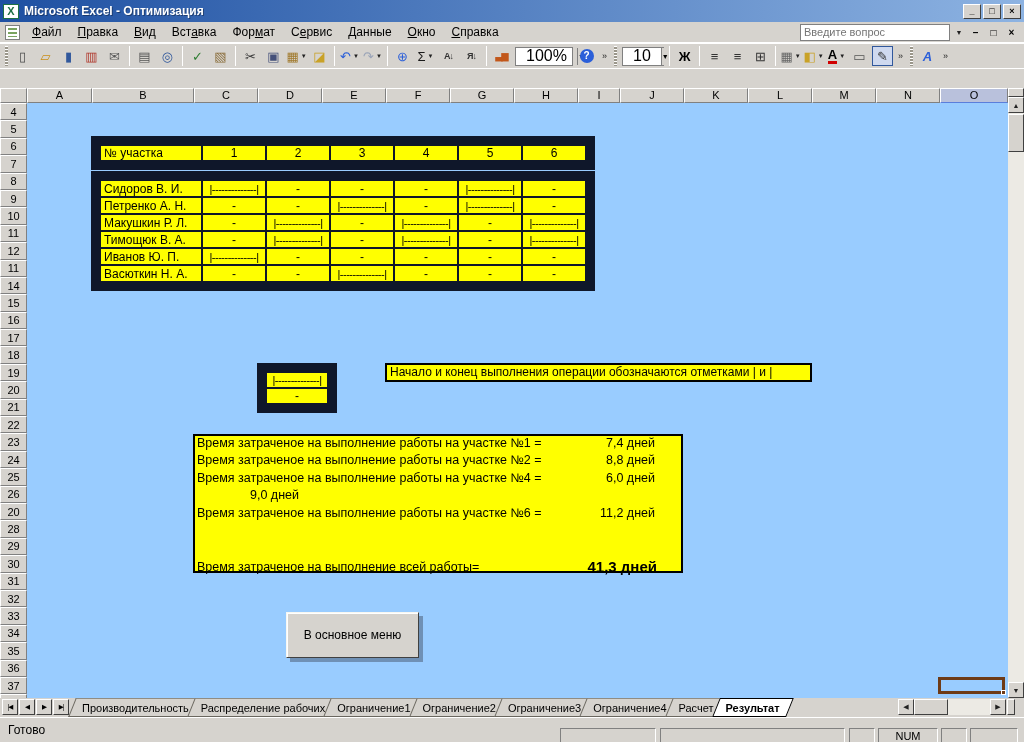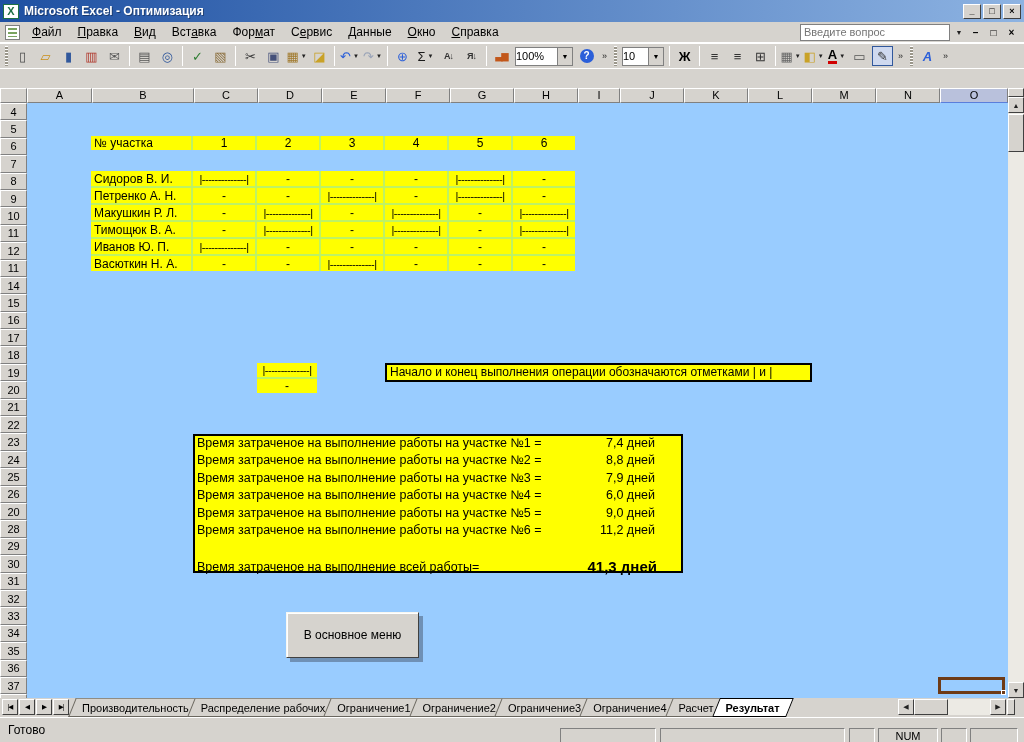--- a/index.html
+++ b/index.html
@@ -30,41 +30,41 @@
   .tb-btn .glyph{font-size:13px;line-height:1;}
   .tb-btn .glyph.small{font-size:9px;font-weight:bold;letter-spacing:-1px;}
   .tb-btn .glyph.circle{width:14px;height:14px;border-radius:50%;color:#fff;font-size:10px;font-weight:bold;display:flex;align-items:center;justify-content:center;}
   .tb-btn .glyph.uline{border-bottom:3px solid #d00000;font-weight:bold;}
   .tb-btn .dd{font-size:6px;margin-left:2px;color:#222;}
   .tb-btn.active{background:#cfd9ef;border:1px solid #31589c;}
   .tb-sep{width:1px;height:20px;background:#808080;border-right:1px solid #fff;margin:0 3px;flex:none;}
   .tb-grip{width:3px;height:20px;margin:0 3px;background:repeating-linear-gradient(180deg,#fff 0 1px,#9a968a 1px 3px);flex:none;}
   .tb-chev{width:13px;height:22px;display:flex;align-items:center;justify-content:center;font-size:9px;color:#222;flex:none;}
   .tb-combo{height:19px;background:#fff;border:1px solid #808080;display:flex;align-items:center;margin:0 2px;flex:none;}
-  .tb-combo .val{padding:0 0;font-size:11px;flex:1;}
+  .tb-combo .val{padding:0 10px;font-size:16px;flex:1;}
   .tb-combo .cdd{width:15px;height:100%;background:#D6D3CE;border-left:1px solid #808080;font-size:7px;display:flex;align-items:center;justify-content:center;}
 
   
   .formulabar{position:absolute;top:69px;left:0;right:0;height:19px;background:#D6D3CE;}
   .fgrip{position:absolute;left:3px;top:2px;width:3px;height:15px;background:repeating-linear-gradient(180deg,#fff 0 1px,#9a968a 1px 3px);}
   .namebox{position:absolute;left:24px;top:1px;width:78px;height:17px;background:#fff;border:1px solid #808080;font-size:11px;padding:1px 0 0 6px;}
   .namedd{position:absolute;left:102px;top:1px;width:15px;height:17px;background:#D6D3CE;border:1px solid;border-color:#fff #404040 #404040 #fff;font-size:7px;text-align:center;line-height:15px;}
   .fx{position:absolute;left:141px;top:1px;font-family:"DejaVu Serif",serif;font-style:italic;font-weight:bold;font-size:12px;}
   .formula-input{position:absolute;left:163px;top:1px;right:0;height:17px;background:#fff;border:1px solid #808080;}
 
   
   .colheaders{position:absolute;top:88px;left:0;height:15px;display:flex;}
   .colh{background:#D6D3CE;border:1px solid;border-color:#fff #808080 #808080 #fff;font-size:11px;text-align:center;line-height:12px;flex:none;}
   .colh.sel{background:#b9c1dc;border-bottom-color:#5a7edc;}
   .rowheaders{position:absolute;top:103px;left:0;width:27px;height:595px;overflow:hidden;}
   .rowh{width:27px;height:17.4px;background:#D6D3CE;border:1px solid;border-color:#fff #808080 #808080 #fff;font-size:11px;display:flex;align-items:center;justify-content:center;}
 
   
   .sheet{position:absolute;left:27px;top:103px;width:981px;height:595px;background:var(--sheetbg,#99CCFF);overflow:hidden;}
-  .blk{position:absolute;background:#bef264;display:grid;gap:2px;padding:0;}
+  .blk{position:absolute;background:#0f172a;display:grid;gap:2px;padding:10px;}
   .blk .c{background:var(--yellow,#FFFF00);font-size:12px;display:flex;align-items:center;justify-content:center;overflow:hidden;white-space:nowrap;}
   .blk .c.left{justify-content:flex-start;padding-left:3px;}
   .blk .c.pat{font-size:11px;letter-spacing:-0.5px;}
   #area-table{left:64px;top:33px;grid-template-columns:100px repeat(6,62px);grid-auto-rows:14px;}
   #workers-table{left:64px;top:68px;grid-template-columns:100px repeat(6,62px);grid-auto-rows:15px;}
   #legend{left:230px;top:260px;grid-template-columns:60px;grid-auto-rows:14px;}
   .note{position:absolute;left:358px;top:260px;width:427px;height:19px;background:var(--yellow,#FFFF00);border:2px solid #000;font-size:12px;line-height:14px;padding-left:3px;white-space:nowrap;overflow:hidden;}
   .results{position:absolute;left:166px;top:331px;width:490px;height:139px;background:var(--yellow,#FFFF00);border:2px solid #000;}
   .rline{height:17.4px;display:flex;align-items:flex-start;}
   .rline .lbl{padding-left:2px;font-size:12.5px;flex:1;white-space:nowrap;}
@@ -389,29 +389,24 @@
       <div id="result-lines">
           <div class="rline">
             <span class="lbl">Время затраченое на выполнение работы на участке №1 =</span>
             <span class="val">7,4 дней</span>
           </div>
           <div class="rline">
             <span class="lbl">Время затраченое на выполнение работы на участке №2 =</span>
             <span class="val">8,8 дней</span>
           </div>
           <div class="rline">
-            <span class="lbl">Время затраченое на выполнение работы на участке №3 =</span>
-            <span class="val">7,9 дней</span>
-          </div>
-          <div class="rline">
             <span class="lbl">Время затраченое на выполнение работы на участке №4 =</span>
             <span class="val">6,0 дней</span>
           </div>
           <div class="rline">
-            <span class="lbl">Время затраченое на выполнение работы на участке №5 =</span>
             <span class="val">9,0 дней</span>
           </div>
           <div class="rline">
             <span class="lbl">Время затраченое на выполнение работы на участке №6 =</span>
             <span class="val">11,2 дней</span>
           </div>
         </div>
       <div class="total-line">
         <span class="lbl">Время затраченое на выполнение всей работы=</span>
         <span class="val">41,3 дней</span>

